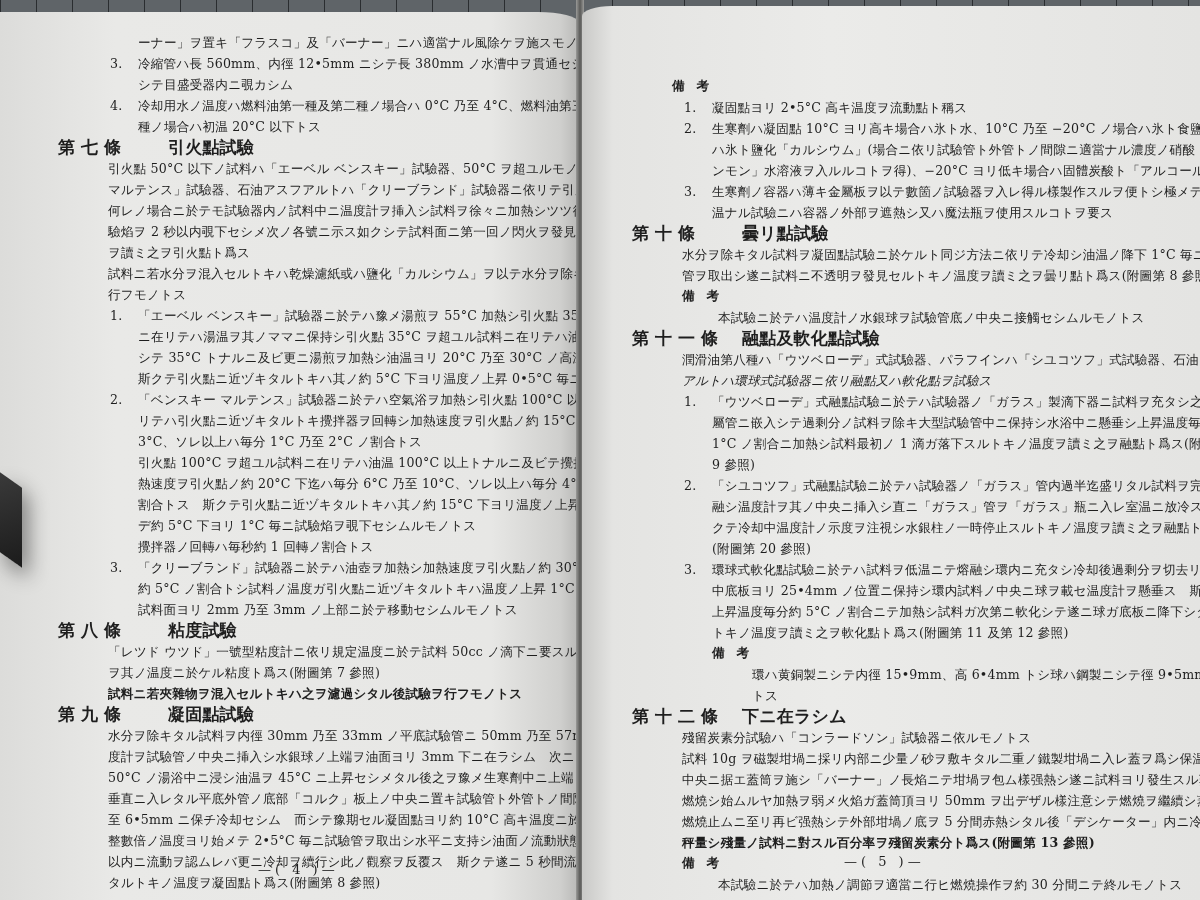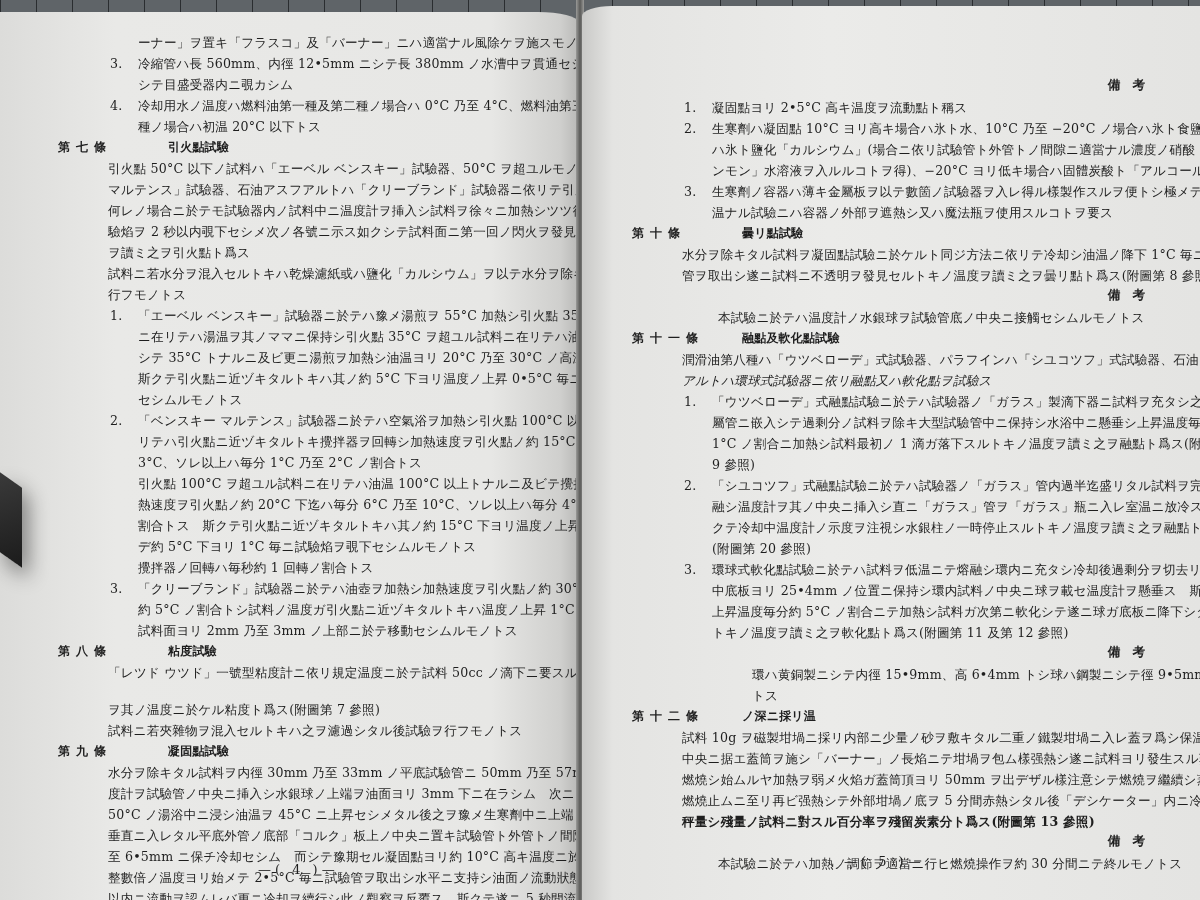--- a/index.html
+++ b/index.html
@@ -41,28 +41,27 @@
       transform: skewY(35deg);
       box-shadow: 6px 6px 18px rgba(0,0,0,0.45);
     }
     .content { position: absolute; font-size: 12.6px; line-height: 21px; letter-spacing: 0.2px; }
     .left .content { left: 58px; top: 20px; width: 505px; }
     .right .content { left: 50px; top: 70px; width: 525px; }
     .line { white-space: nowrap; height: 21px; }
     .ind-num { position: relative; padding-left: 80px; }
     .ind-num .num { position: absolute; left: 52px; }
     .article {
-      font-family: "DejaVu Sans", sans-serif; font-weight: bold; font-size: 12px;
+      font-family: "DejaVu Sans", sans-serif; font-weight: bold; font-size: 17px;
       height: 21px; white-space: nowrap;
     }
     .article .art-no { display: inline-block; width: 110px; letter-spacing: 6px; }
     .remark-head {
-      font-family: Liberation Mono, monospace; font-weight: bold; letter-spacing: 12px;
+      font-family: Liberation Sans, sans-serif; font-weight: bold; letter-spacing: 12px;
       height: 21px;
-      text-align: right;
     }
     .folio { position: absolute; font-size: 13px; letter-spacing: 4px; }
     .left .folio { left: 258px; top: 850px; }
     .right .folio { left: 262px; top: 848px; }
   </style>
 </head>
 <body>
 
 <div class="grid-bg"></div>
 
@@ -78,36 +77,35 @@
       <div class="line" style="padding-left: 50px;">マルテンス」試驗器、石油アスフアルトハ「クリーブランド」試驗器ニ依リテ引火點ヲ試驗ス</div>
       <div class="line" style="padding-left: 50px;">何レノ場合ニ於テモ試驗器内ノ試料中ニ温度計ヲ挿入シ試料ヲ徐々ニ加熱シツツ徑約 4mm ノ試</div>
       <div class="line" style="padding-left: 50px;">驗焰ヲ 2 秒以内覗下セシメ次ノ各號ニ示ス如クシテ試料面ニ第一回ノ閃火ヲ發見セルトキノ温度</div>
       <div class="line" style="padding-left: 50px;">ヲ讀ミ之ヲ引火點ト爲ス</div>
       <div class="line" style="padding-left: 50px;">試料ニ若水分ヲ混入セルトキハ乾燥濾紙或ハ鹽化「カルシウム」ヲ以テ水分ヲ除キタル後試驗ヲ</div>
       <div class="line" style="padding-left: 50px;">行フモノトス</div>
       <div class="line ind-num"><span class="num">1.</span><span>「エーベル ベンスキー」試驗器ニ於テハ豫メ湯煎ヲ 55°C 加熱シ引火點 35°C 以下ノ試料</span></div>
       <div class="line" style="padding-left: 80px;">ニ在リテハ湯温ヲ其ノママニ保持シ引火點 35°C ヲ超ユル試料ニ在リテハ油温次第ニ上昇</div>
       <div class="line" style="padding-left: 80px;">シテ 35°C トナルニ及ビ更ニ湯煎ヲ加熱シ油温ヨリ 20°C 乃至 30°C ノ高温ヲ保タシム</div>
       <div class="line" style="padding-left: 80px;">斯クテ引火點ニ近ヅキタルトキハ其ノ約 5°C 下ヨリ温度ノ上昇 0•5°C 毎ニ試驗焰ヲ覗下</div>
-      <div class="line" style="padding-left: 80px;">セシムルモノトス</div>
       <div class="line ind-num"><span class="num">2.</span><span>「ベンスキー マルテンス」試驗器ニ於テハ空氣浴ヲ加熱シ引火點 100°C 以下ノ試料ニ在</span></div>
       <div class="line" style="padding-left: 80px;">リテハ引火點ニ近ヅキタルトキ攪拌器ヲ回轉シ加熱速度ヲ引火點ノ約 15°C 下迄ハ毎分約</div>
       <div class="line" style="padding-left: 80px;">3°C、ソレ以上ハ毎分 1°C 乃至 2°C ノ割合トス</div>
       <div class="line" style="padding-left: 80px;">引火點 100°C ヲ超ユル試料ニ在リテハ油温 100°C 以上トナルニ及ビテ攪拌器ヲ回轉シ加</div>
       <div class="line" style="padding-left: 80px;">熱速度ヲ引火點ノ約 20°C 下迄ハ毎分 6°C 乃至 10°C、ソレ以上ハ毎分 4°C 乃至 5°C ノ</div>
       <div class="line" style="padding-left: 80px;">割合トス　斯クテ引火點ニ近ヅキタルトキハ其ノ約 15°C 下ヨリ温度ノ上昇 2°C 毎ニ、次</div>
       <div class="line" style="padding-left: 80px;">デ約 5°C 下ヨリ 1°C 毎ニ試驗焰ヲ覗下セシムルモノトス</div>
       <div class="line" style="padding-left: 80px;">攪拌器ノ回轉ハ毎秒約 1 回轉ノ割合トス</div>
       <div class="line ind-num"><span class="num">3.</span><span>「クリーブランド」試驗器ニ於テハ油壺ヲ加熱シ加熱速度ヲ引火點ノ約 30°C 下ヨリ毎分</span></div>
       <div class="line" style="padding-left: 80px;">約 5°C ノ割合トシ試料ノ温度ガ引火點ニ近ヅキタルトキハ温度ノ上昇 1°C 毎ニ試驗焰ヲ</div>
       <div class="line" style="padding-left: 80px;">試料面ヨリ 2mm 乃至 3mm ノ上部ニ於テ移動セシムルモノトス</div>
       <div class="article"><span class="art-no">第八條</span><span>粘度試驗</span></div>
       <div class="line" style="padding-left: 50px;">「レツド ウツド」一號型粘度計ニ依リ規定温度ニ於テ試料 50cc ノ滴下ニ要スル秒數ヲ測定シ之</div>
-      <div class="line" style="padding-left: 50px; margin-top: 16px;">ヲ其ノ温度ニ於ケル粘度ト爲ス(附圖第 7 參照)</div>
-      <div class="line" style="padding-left: 50px;">試料ニ若夾雜物ヲ混入セルトキハ之ヲ濾過シタル後試驗ヲ行フモノトス</div>
+      <div class="line" style="padding-left: 50px;">ヲ其ノ温度ニ於ケル粘度ト爲ス(附圖第 7 參照)</div>
+      <div class="line" style="padding-left: 50px; font-weight: bold;">試料ニ若夾雜物ヲ混入セルトキハ之ヲ濾過シタル後試驗ヲ行フモノトス</div>
       <div class="article"><span class="art-no">第九條</span><span>凝固點試驗</span></div>
       <div class="line" style="padding-left: 50px;">水分ヲ除キタル試料ヲ内徑 30mm 乃至 33mm ノ平底試驗管ニ 50mm 乃至 57mm ノ深ニ採リ温</div>
       <div class="line" style="padding-left: 50px;">度計ヲ試驗管ノ中央ニ挿入シ水銀球ノ上端ヲ油面ヨリ 3mm 下ニ在ラシム　次ニ同試驗管ヲ約</div>
       <div class="line" style="padding-left: 50px;">50°C ノ湯浴中ニ浸シ油温ヲ 45°C ニ上昇セシメタル後之ヲ豫メ生寒劑中ニ上端 25mm ヲ殘シテ</div>
       <div class="line" style="padding-left: 50px;">垂直ニ入レタル平底外管ノ底部「コルク」板上ノ中央ニ置キ試驗管ト外管トノ間隙ヲ 4•5mm 乃</div>
       <div class="line" style="padding-left: 50px;">至 6•5mm ニ保チ冷却セシム　而シテ豫期セル凝固點ヨリ約 10°C 高キ温度ニ於ケル 2•5°C ノ</div>
       <div class="line" style="padding-left: 50px;">整數倍ノ温度ヨリ始メテ 2•5°C 毎ニ試驗管ヲ取出シ水平ニ支持シ油面ノ流動狀態ヲ觀察シ 5 秒</div>
       <div class="line" style="padding-left: 50px;">以内ニ流動ヲ認ムレバ更ニ冷却ヲ續行シ此ノ觀察ヲ反覆ス　斯クテ遂ニ 5 秒間流動セザルニ至リ</div>
       <div class="line" style="padding-left: 50px;">タルトキノ温度ヲ凝固點ト爲ス(附圖第 8 參照)</div>
     </div>
@@ -141,21 +139,22 @@
       <div class="line" style="padding-left: 80px;">融シ温度計ヲ其ノ中央ニ挿入シ直ニ「ガラス」管ヲ「ガラス」瓶ニ入レ室温ニ放冷ス　斯</div>
       <div class="line" style="padding-left: 80px;">クテ冷却中温度計ノ示度ヲ注視シ水銀柱ノ一時停止スルトキノ温度ヲ讀ミ之ヲ融點ト爲ス</div>
       <div class="line" style="padding-left: 80px;">(附圖第 20 參照)</div>
       <div class="line ind-num"><span class="num">3.</span><span>環球式軟化點試驗ニ於テハ試料ヲ低温ニテ熔融シ環内ニ充タシ冷却後過剩分ヲ切去リ水浴</span></div>
       <div class="line" style="padding-left: 80px;">中底板ヨリ 25•4mm ノ位置ニ保持シ環内試料ノ中央ニ球ヲ載セ温度計ヲ懸垂ス　斯クテ</div>
       <div class="line" style="padding-left: 80px;">上昇温度毎分約 5°C ノ割合ニテ加熱シ試料ガ次第ニ軟化シテ遂ニ球ガ底板ニ降下シタル</div>
       <div class="line" style="padding-left: 80px;">トキノ温度ヲ讀ミ之ヲ軟化點ト爲ス(附圖第 11 及第 12 參照)</div>
       <div class="remark-head" style="padding-left: 80px;">備考</div>
       <div class="line" style="padding-left: 120px;">環ハ黄銅製ニシテ内徑 15•9mm、高 6•4mm トシ球ハ鋼製ニシテ徑 9•5mm、重量 3•5g</div>
       <div class="line" style="padding-left: 120px;">トス</div>
-      <div class="article"><span class="art-no">第十二條</span><span>ノ深ニ採リ温</span></div>
+      <div class="article"><span class="art-no">第十二條</span><span>下ニ在ラシム</span></div>
+      <div class="line" style="padding-left: 50px;">殘留炭素分試驗ハ「コンラードソン」試驗器ニ依ルモノトス</div>
       <div class="line" style="padding-left: 50px;">試料 10g ヲ磁製坩堝ニ採リ内部ニ少量ノ砂ヲ敷キタル二重ノ鐵製坩堝ニ入レ蓋ヲ爲シ保温體ノ</div>
       <div class="line" style="padding-left: 50px;">中央ニ据エ蓋筒ヲ施シ「バーナー」ノ長焰ニテ坩堝ヲ包ム樣强熱シ遂ニ試料ヨリ發生スル蒸氣ガ</div>
       <div class="line" style="padding-left: 50px;">燃燒シ始ムルヤ加熱ヲ弱メ火焰ガ蓋筒頂ヨリ 50mm ヲ出デザル樣注意シテ燃燒ヲ繼續シ蒸氣ノ</div>
       <div class="line" style="padding-left: 50px;">燃燒止ムニ至リ再ビ强熱シテ外部坩堝ノ底ヲ 5 分間赤熱シタル後「デシケーター」内ニ冷却シテ</div>
       <div class="line" style="padding-left: 50px; font-weight: bold;">秤量シ殘量ノ試料ニ對スル百分率ヲ殘留炭素分ト爲ス(附圖第 13 參照)</div>
       <div class="remark-head" style="padding-left: 50px;">備考</div>
       <div class="line" style="padding-left: 86px;">本試驗ニ於テハ加熱ノ調節ヲ適當ニ行ヒ燃燒操作ヲ約 30 分間ニテ終ルモノトス</div>
     </div>
   <div class="folio">—( 5 )—</div>
 </div>

